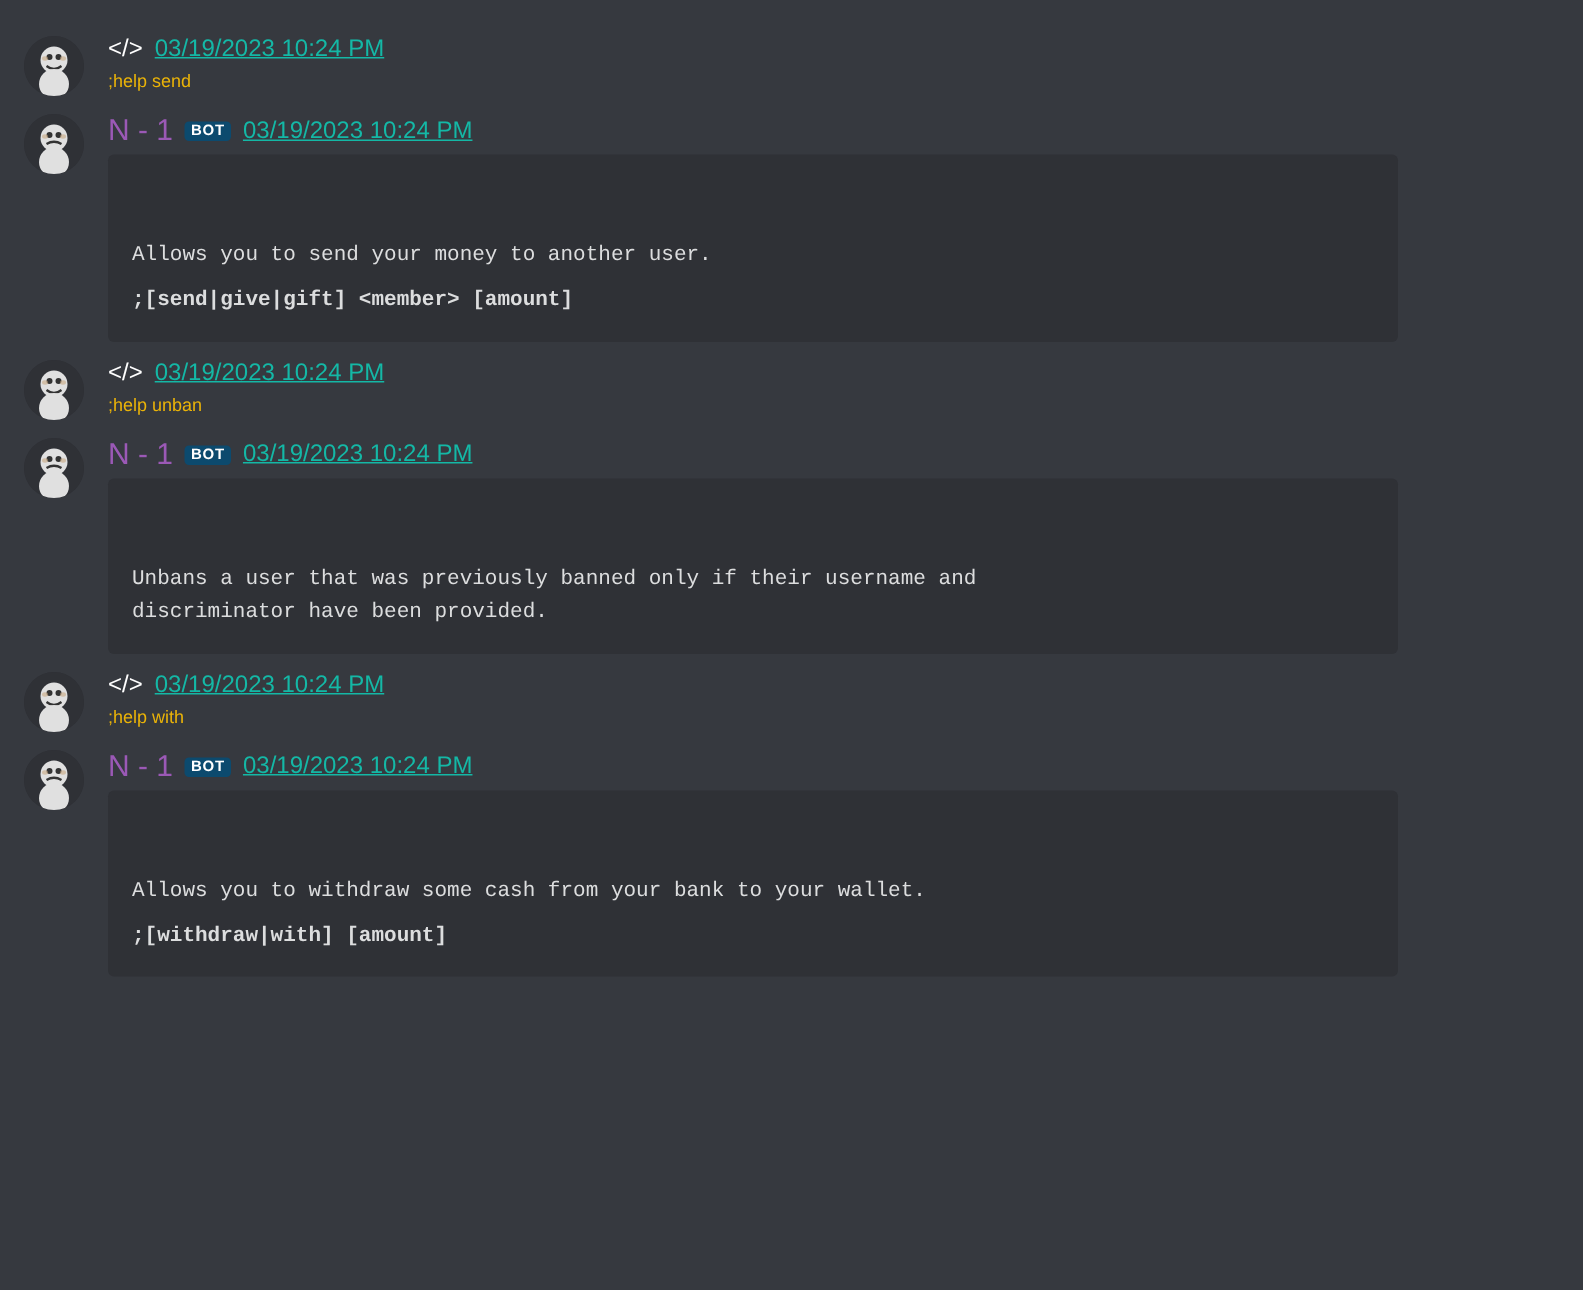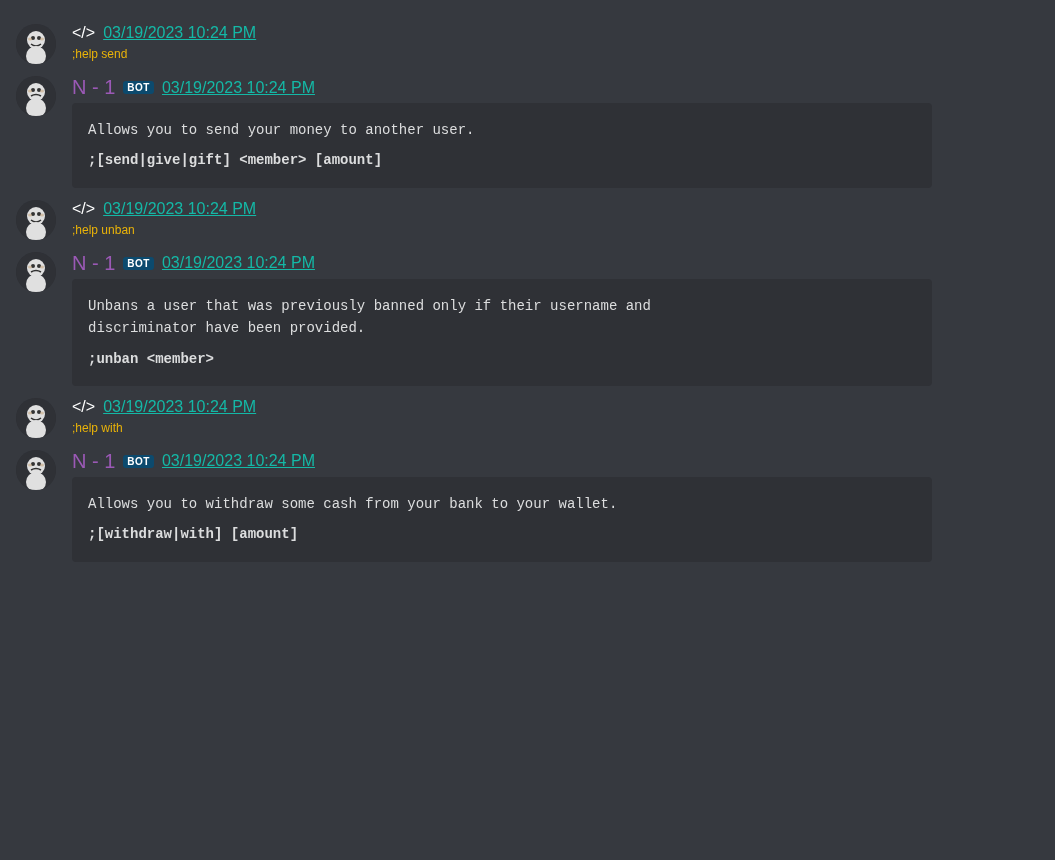--- a/index.html
+++ b/index.html
@@ -87,20 +87,21 @@
       max-width: 860px;
       border-left: none;
     }
 
     .embed-text {
       font-family: 'Courier New', Courier, monospace;
       font-size: 14px;
       color: #dcddde;
       line-height: 1.6;
       white-space: pre-wrap;
+      margin-top: 40px;
     }
 
     .code-line {
       display: block;
       margin-top: 8px;
       color: #dcddde;
       font-weight: bold;
     }
 
     .avatar-img {
@@ -202,21 +203,20 @@
   </div>
   <div class="message-content">
     <div class="message-header">
       <span class="username-bot">N - 1</span>
       <span class="bot-badge">BOT</span>
       <span class="timestamp">03/19/2023 10:24 PM</span>
     </div>
     <div class="embed-box">
       <div class="embed-text">Unbans a user that was previously banned only if their username and
 discriminator have been provided.</div>
-      <div class="embed-text code-line">;unban &lt;member&gt;</div>
     </div>
   </div>
 </div>
 
 <div class="message-group">
   <div class="avatar avatar-img">
     <svg width="40" height="40" viewBox="0 0 40 40" xmlns="http://www.w3.org/2000/svg">
       <circle cx="20" cy="20" r="20" fill="#2f3136"></circle>
       <circle cx="20" cy="16" r="9" fill="#e0e0e0"></circle>
       <circle cx="17" cy="14" r="2" fill="#333"></circle>

